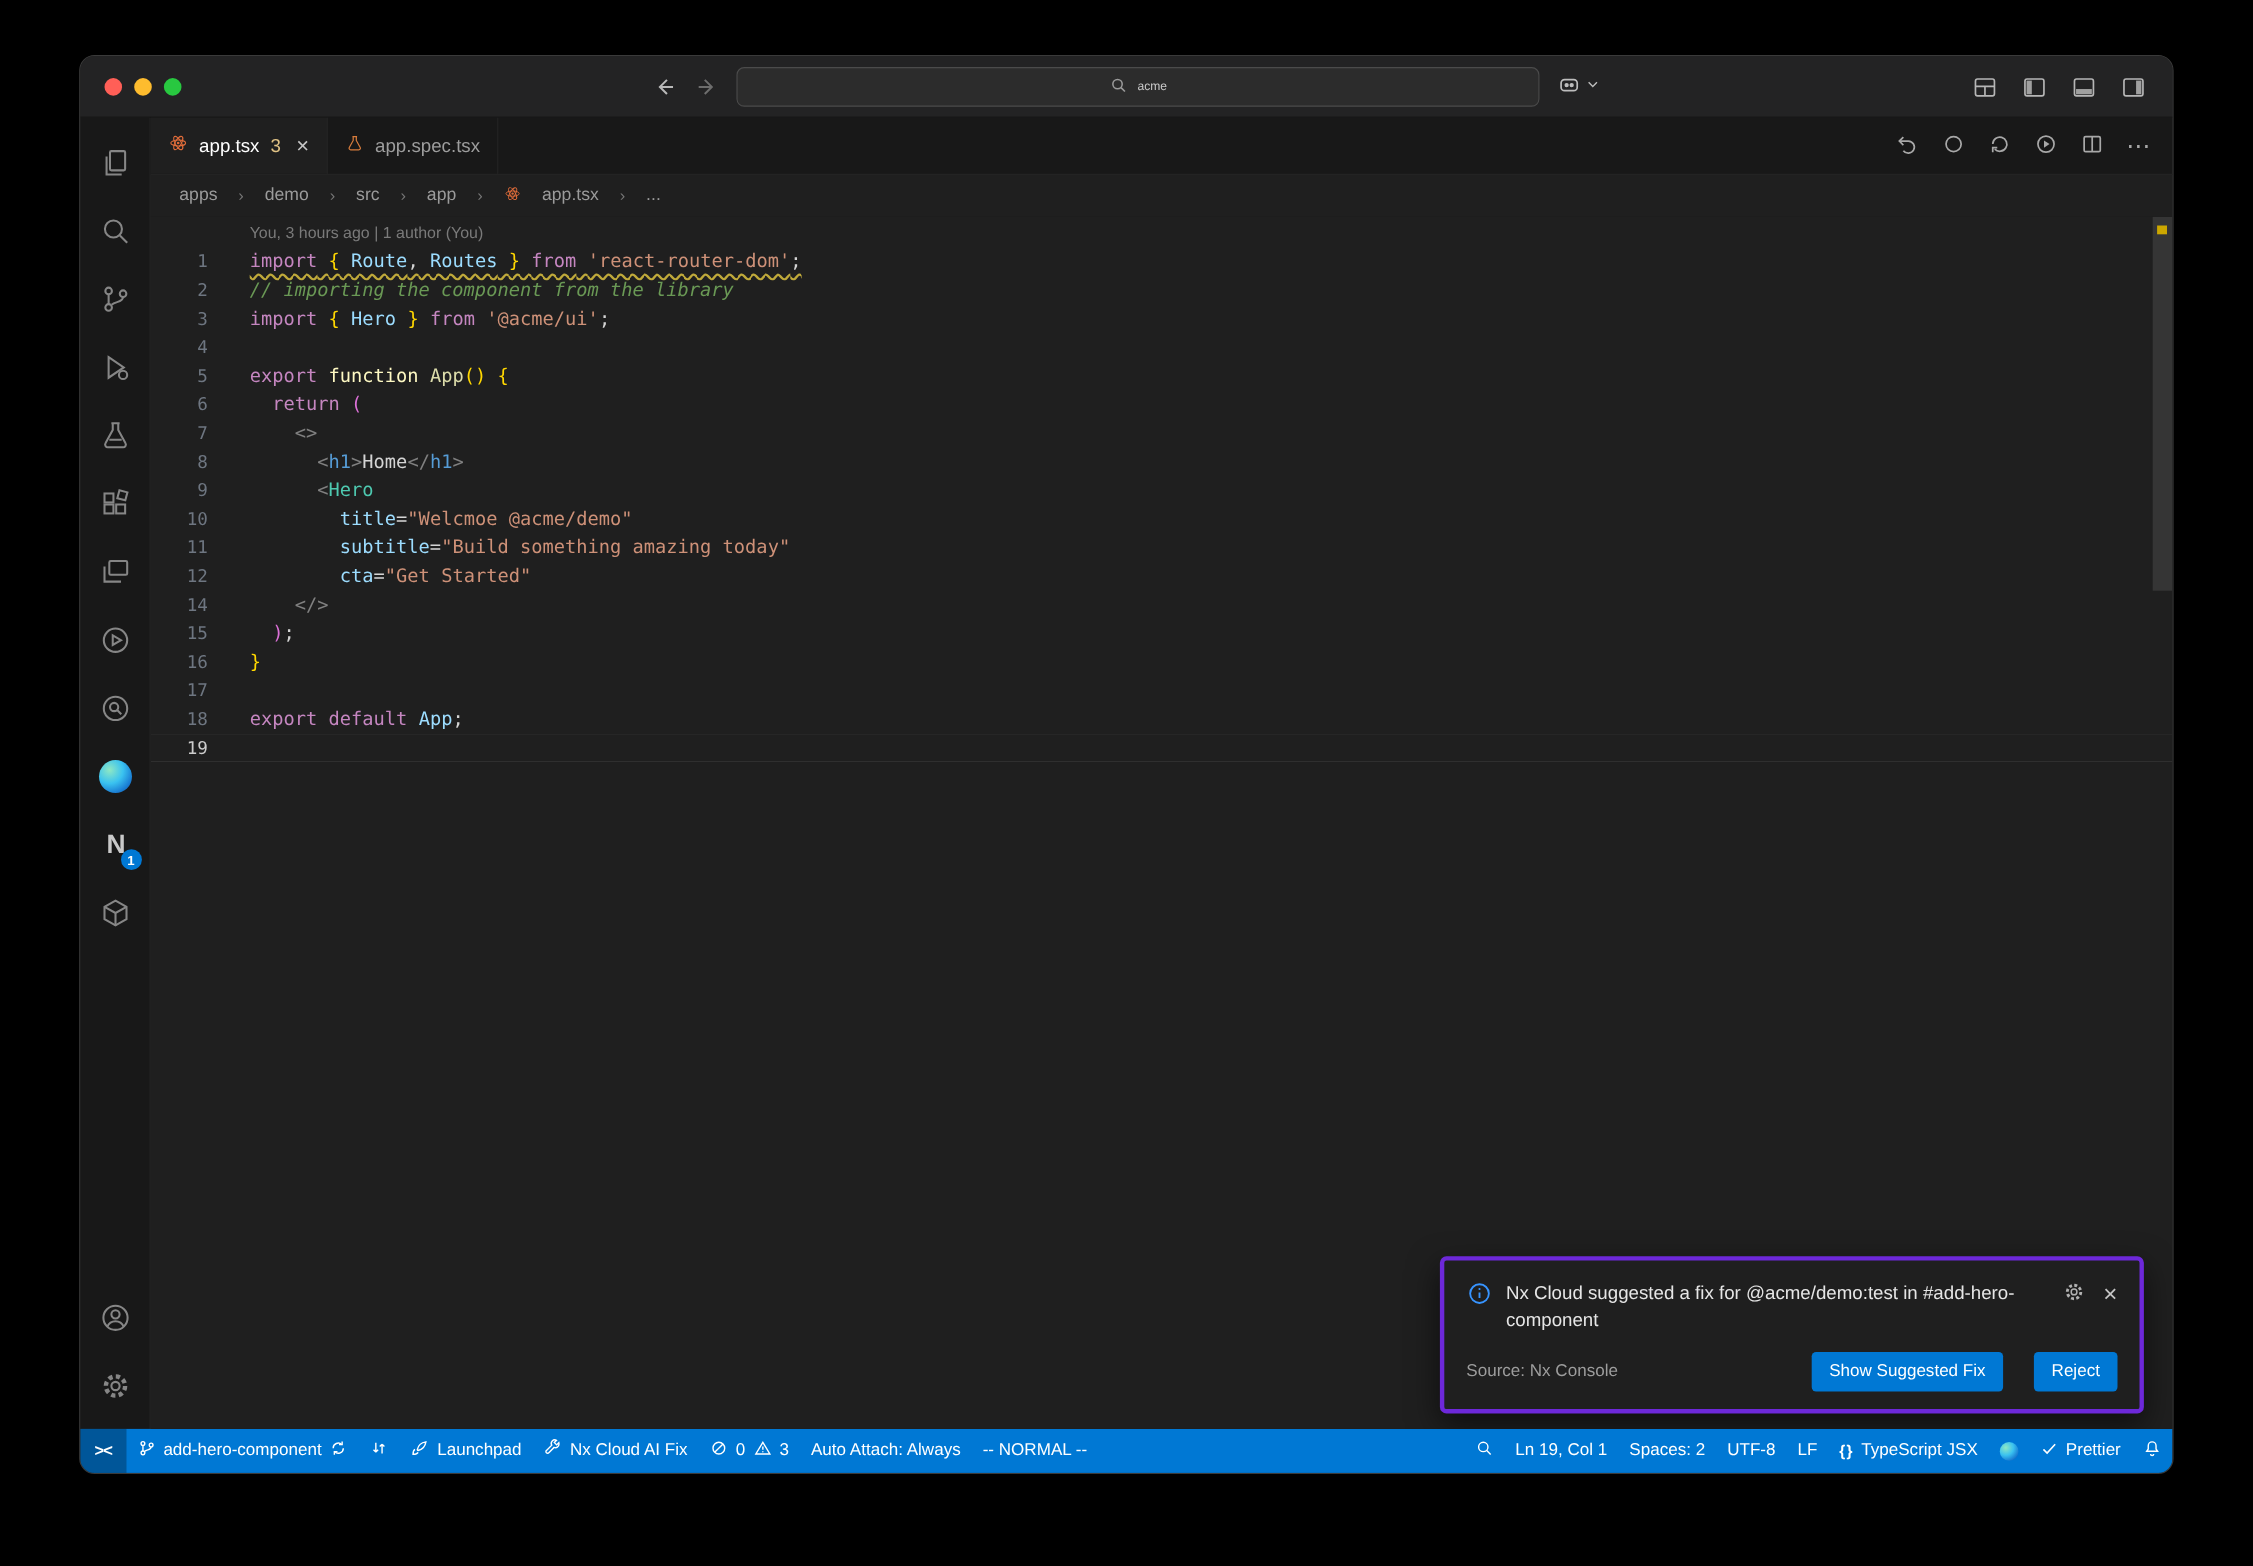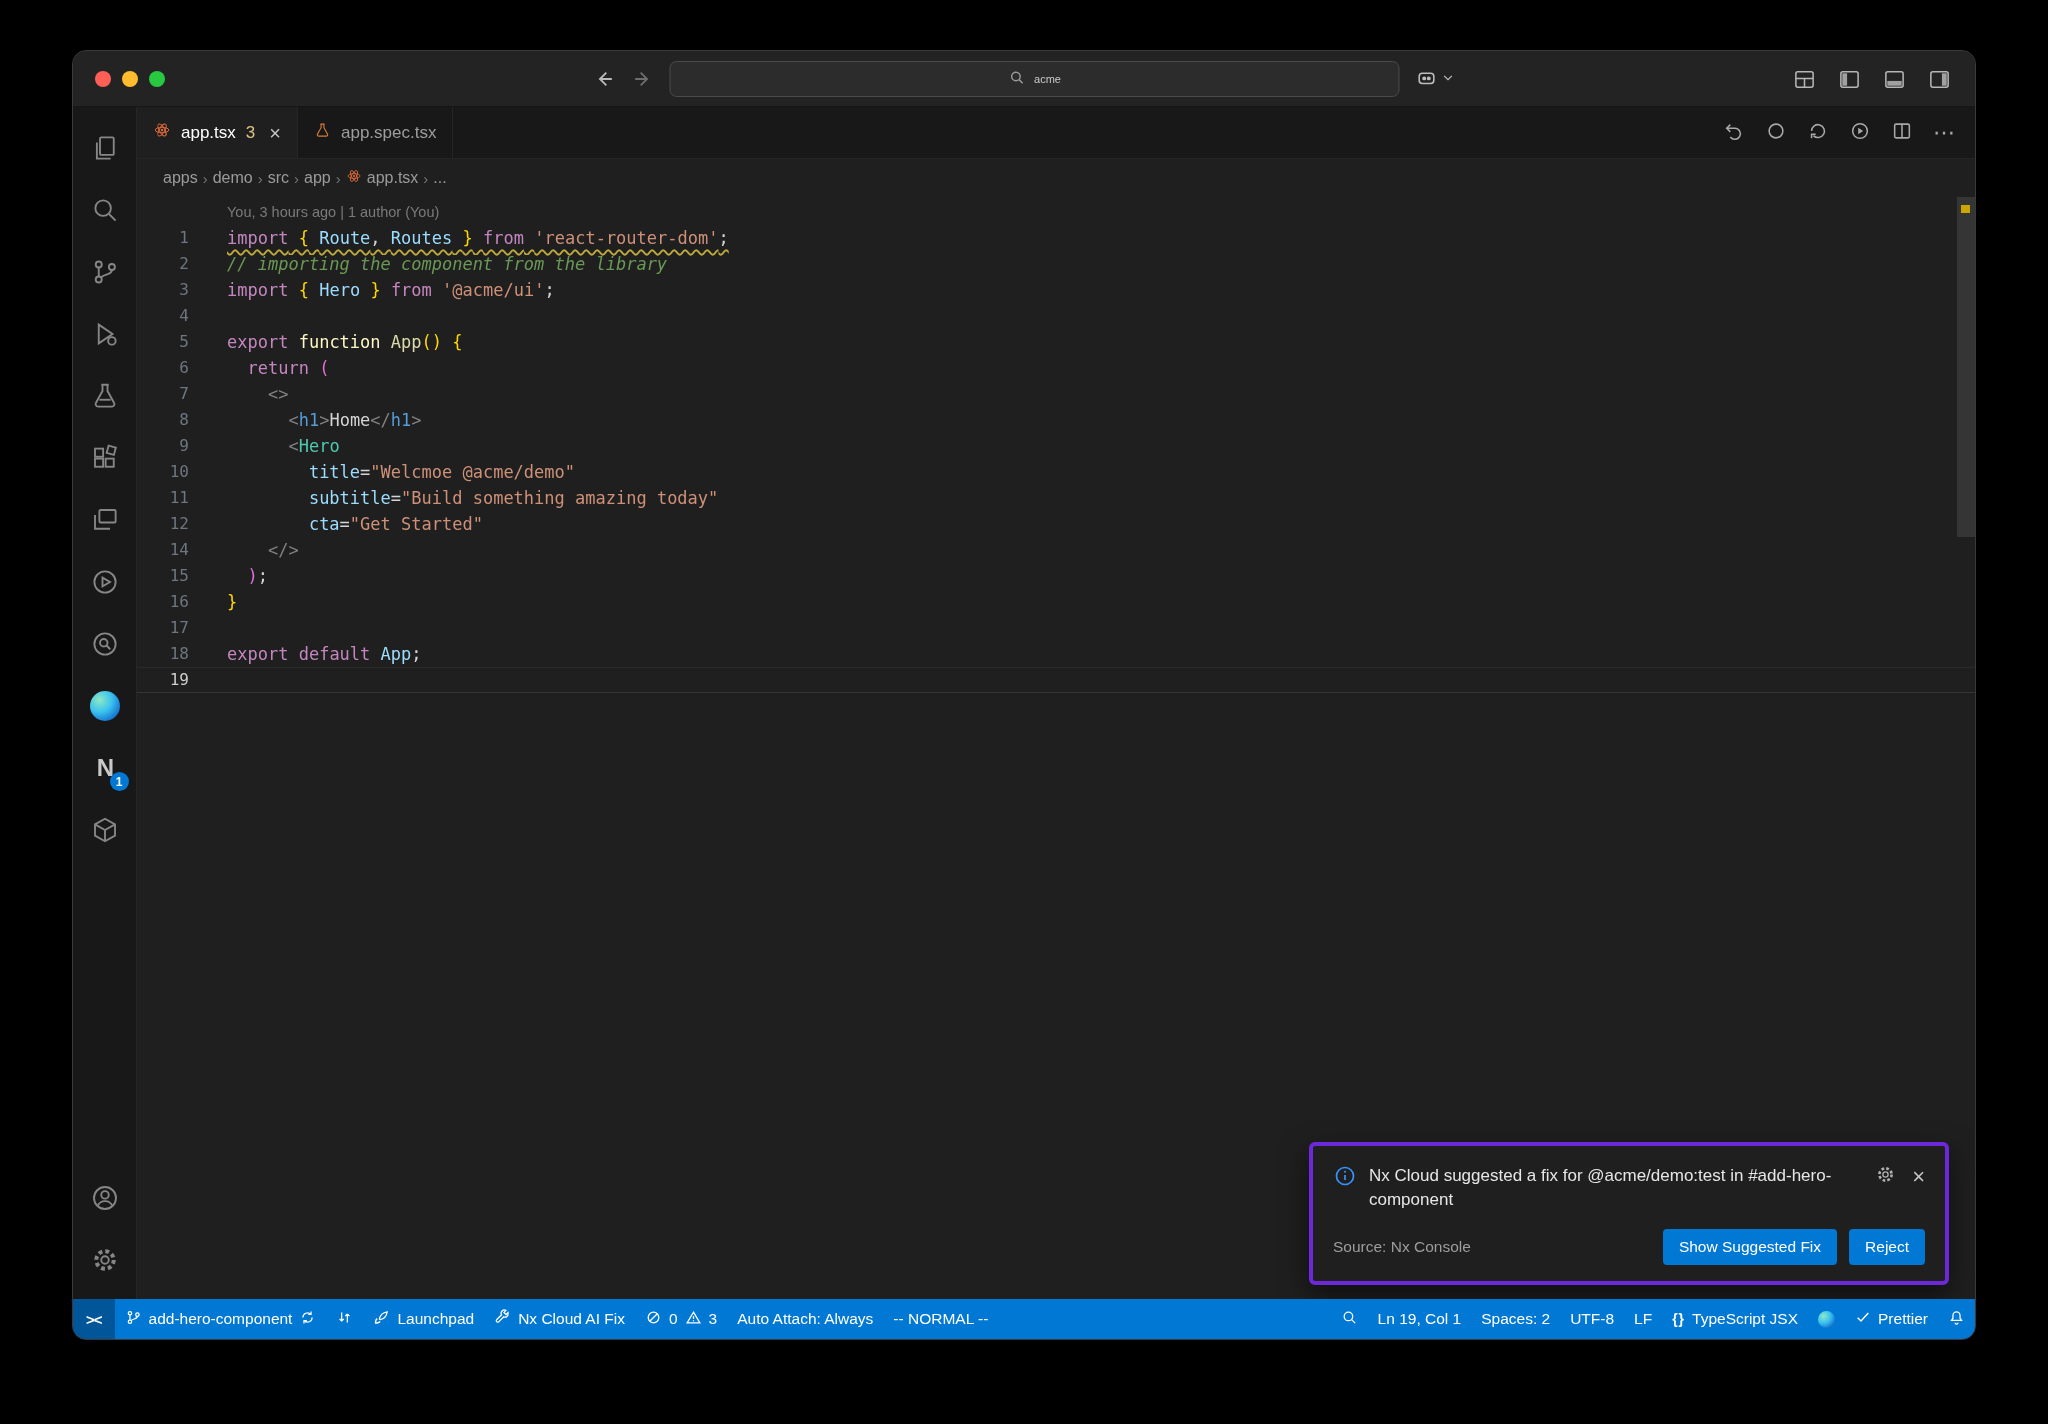--- a/index.html
+++ b/index.html
@@ -57,21 +57,21 @@
             position:relative; border-bottom:1px solid #252525; }
   .tab { display:flex; align-items:center; gap:10px; padding:0 16px; font-size:17px;
          color:#9d9d9d; border-right:1px solid #252525; }
   .tab.active { background:#1f1f1f; color:#ffffff; }
   .tab-badge { color:#e0c285; }
   .tab-close { font-size:20px; color:#c5c5c5; margin-left:4px; line-height:1; }
   .editor-actions { position:absolute; right:18px; top:0; height:52px; display:flex;
                     align-items:center; gap:20px; color:#a8a8a8; }
 
   
-  .breadcrumb { height:38px; flex:0 0 auto; display:flex; align-items:center; gap:5px;
+  .breadcrumb { height:38px; flex:0 0 auto; display:flex; align-items:center; gap:19px;
                 padding-left:26px; color:#9b9b9b; font-size:16px; background:#1f1f1f; }
   .bc-sep { color:#767676; font-size:15px; }
 
   
   .editor { flex:1; position:relative; overflow:hidden; background:#1f1f1f;
             font-family:"DejaVu Sans Mono", monospace; font-size:17px; }
   .blame { height:26px; display:flex; align-items:center; padding-left:90px;
            color:#7a7a7a; font-size:14.5px; font-family:"Liberation Sans", sans-serif; margin-top:2px; }
   .code-row { display:flex; height:26px; line-height:26px; white-space:pre; }
   .line-num { width:52px; flex:0 0 auto; text-align:right; color:#6e7681; font-size:16px; }
@@ -92,21 +92,21 @@
   
   .toast { position:absolute; right:26px; bottom:14px; width:640px; background:#1f1f1f;
            border:4px solid #6d28d9; border-radius:6px; box-shadow:0 10px 28px rgba(0,0,0,.55);
            padding:18px 20px 16px; font-family:"Liberation Sans", sans-serif; }
   .toast-head { display:flex; align-items:flex-start; gap:12px; }
   .toast-msg { width:466px; color:#e6e6e6; font-size:17px; line-height:1.45; }
   .toast-top-actions { margin-left:auto; display:flex; gap:16px; color:#b1b1b1; align-items:center; }
   .toast-close { font-size:22px; line-height:1; color:#c5c5c5; }
   .toast-foot { display:flex; align-items:center; margin-top:16px; }
   .toast-source { color:#9d9d9d; font-size:15.5px; }
-  .toast-buttons { margin-left:auto; display:flex; gap:12px; }
+  .toast-buttons { margin-left:auto; display:flex; gap:28px; }
   .btn { background:#0078d4; color:#fff; border:none; border-radius:4px; font-size:15.5px;
          padding:9px 16px; font-family:"Liberation Sans", sans-serif; }
 
   
   .statusbar { height:40px; flex:0 0 auto; background:#0078d4; color:#fff; display:flex;
                align-items:stretch; font-size:15.5px; }
   .sb-item { display:flex; align-items:center; gap:7px; padding:0 10px; white-space:nowrap; }
   .sb-remote { background:rgba(0,0,0,.28); padding:0 13px; font-weight:700; font-size:15px;
                letter-spacing:-1px; }
   .sb-spacer { flex:1; }

